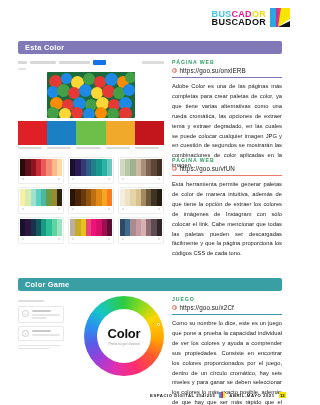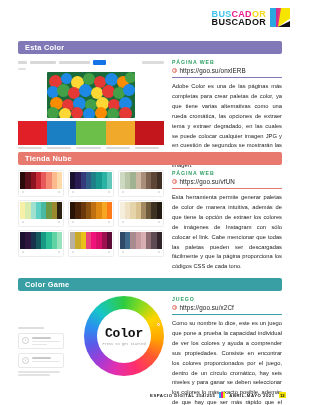--- a/index.html
+++ b/index.html
@@ -69,21 +69,21 @@
 
   
   .tn-grid { display:grid; grid-template-columns:repeat(3,1fr); gap:3.5px 3.5px; }
   .tn-card { background:#fff; border:0.5px solid #ededed; border-radius:1.5px; padding:1.2px 1.2px 2.6px; }
   .tn-strip { display:flex; height:17px; }
   .tn-strip div { flex:1; }
   .tn-foot { display:flex; justify-content:space-between; padding:1.6px 2px 0; }
   .tn-dot { width:2.2px; height:2.2px; border-radius:50%; background:#d9d9d9; }
 
   
-  .cg-wrap { display:flex; gap:20px; align-items:flex-end;font-family:Liberation Mono, monospace; }
+  .cg-wrap { display:flex; gap:20px; align-items:flex-start; }
   .cg-panel { width:56px; padding-top:4px; }
   .cg-head { height:2.2px; width:26px; background:#dedede; border-radius:1px; margin-bottom:4px; }
   .cg-item { border:0.5px solid #e8e8e8; border-radius:2px; padding:3px; display:flex; gap:3px;
              margin-bottom:3.5px; background:#fff; }
   .cg-ic { width:7px; height:7px; border-radius:50%; border:0.7px solid #cfcfcf; flex:0 0 auto; position:relative; }
   .cg-ic:after{ content:""; position:absolute; inset:1.6px; border-radius:50%; background:#d8d8d8; }
   .cg-lines { flex:1; }
   .cg-l1 { height:2px; width:68%; background:#c9c9c9; border-radius:1px; }
   .cg-l2 { height:1.5px; width:100%; background:#e6e6e6; border-radius:1px; margin-top:2px; }
   .cg-l3 { height:1.5px; width:55%; background:#e6e6e6; border-radius:1px; margin-top:1.5px; }
@@ -201,23 +201,20 @@
           <span class="globe" style="color:#e8796f;"></span>
           <span class="url">https://goo.su/onxlERB</span>
         </div>
         <div class="rule" style="background:#8178b8;"></div>
         <div class="para">Adobe Color es una de las páginas más completas para crear paletas de color, ya que tiene varias alternativas como una rueda cromática, las opciones de extraer tema y extraer degradado, en las cuales se puede colocar cualquier imagen JPG y en cuestión de segundos se mostrarán las combinaciones de color aplicadas en la imagen.</div>
       </div>
     </div>
   </div>
 
   <div class="section" style="top:152px;">
-    <div class="sec-bar" style="background:#e8796f;">
-      <span>Tienda Nube</span>
-    </div>
     <div class="sec-body">
       <div class="shot">
         <div class="tn-grid" id="tn-grid">
             <div class="tn-card">
               <div class="tn-strip">
                 <div style="background: rgb(43, 10, 10);"></div>
                 <div style="background: rgb(92, 16, 25);"></div>
                 <div style="background: rgb(140, 20, 32);"></div>
                 <div style="background: rgb(201, 42, 53);"></div>
                 <div style="background: rgb(232, 89, 91);"></div>

